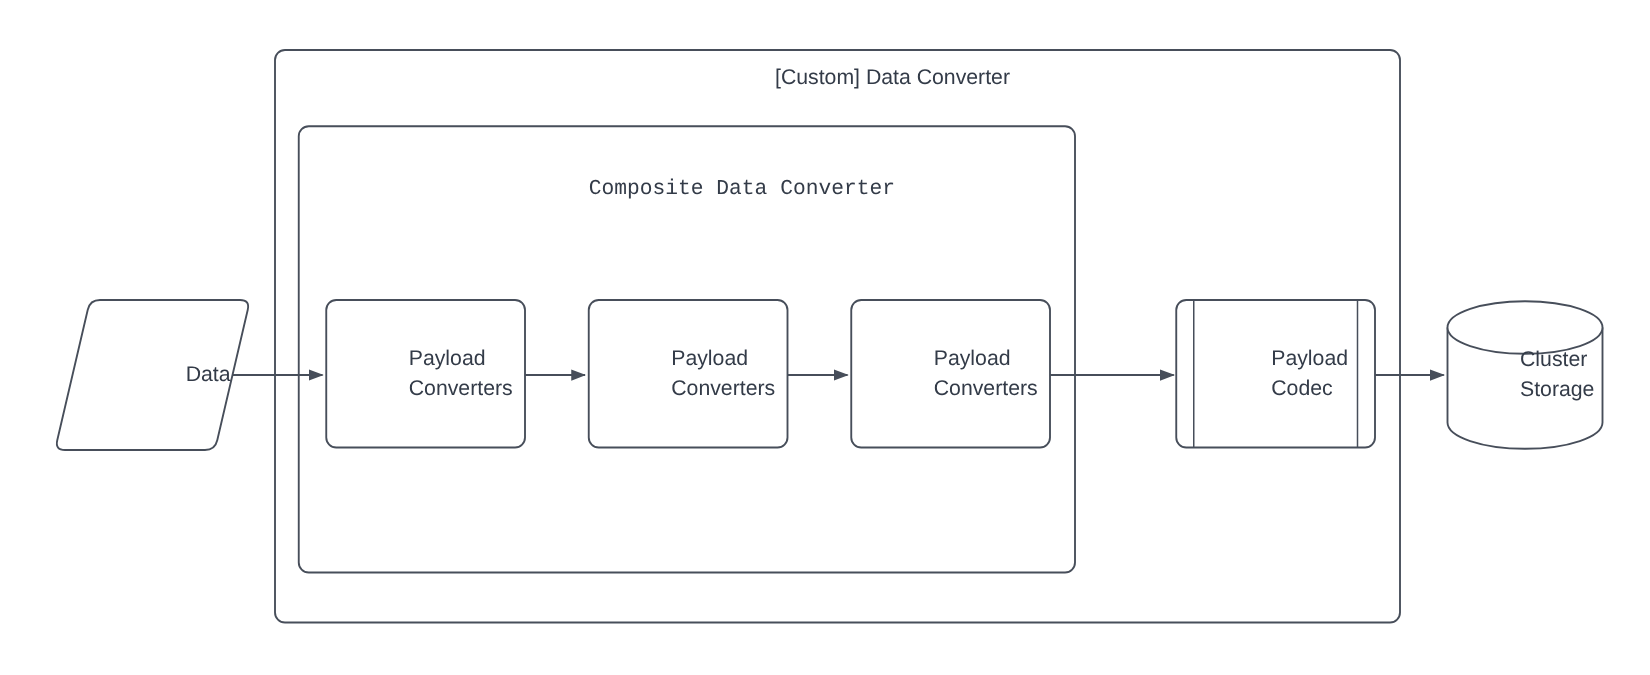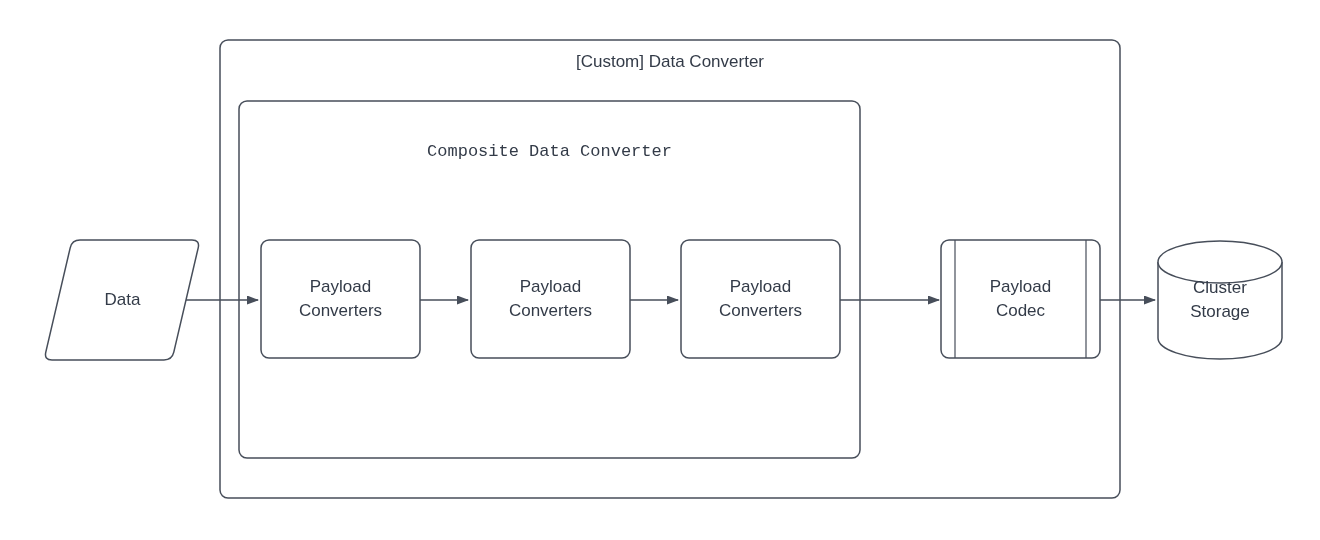--- a/index.html
+++ b/index.html
@@ -21,24 +21,25 @@
   }
   .canvas svg { position: absolute; left: 0; top: 0; }
   .shape { fill: #ffffff; stroke: var(--stroke); stroke-width: 1.5; }
   .edge  { stroke: var(--stroke); stroke-width: 1.5; fill: none; }
   .thin  { fill: none; stroke: var(--stroke); stroke-width: 1.2; }
   .label {
     position: absolute;
     display: flex;
     align-items: center;
     justify-content: center;
-    text-align: center;
+    text-align: left;
     color: var(--text);
     font-size: 17px;
     line-height: 1.42;
+    margin-left: 44px;
   }
   #lbl-input        { left: 45px;  top: 240px; width: 155px; height: 120px; }
   #lbl-outer-title  { left: 220px; top: 40px;  width: 900px; height: 44px; }
   #lbl-inner-title  { left: 239px; top: 101px; width: 621px; height: 102px; font-family: Liberation Mono, monospace; }
   #lbl-pc1          { left: 261px; top: 240px; width: 159px; height: 118px; padding: 0 22px; }
   #lbl-pc2          { left: 471px; top: 240px; width: 159px; height: 118px; padding: 0 22px; }
   #lbl-pc3          { left: 681px; top: 240px; width: 159px; height: 118px; padding: 0 22px; }
   #lbl-codec        { left: 955px; top: 240px; width: 131px; height: 118px; padding: 0 18px; border-radius: 25px; }
   #lbl-storage      { left: 1158px; top: 244px; width: 124px; height: 112px; padding: 0 14px; }
 </style>

